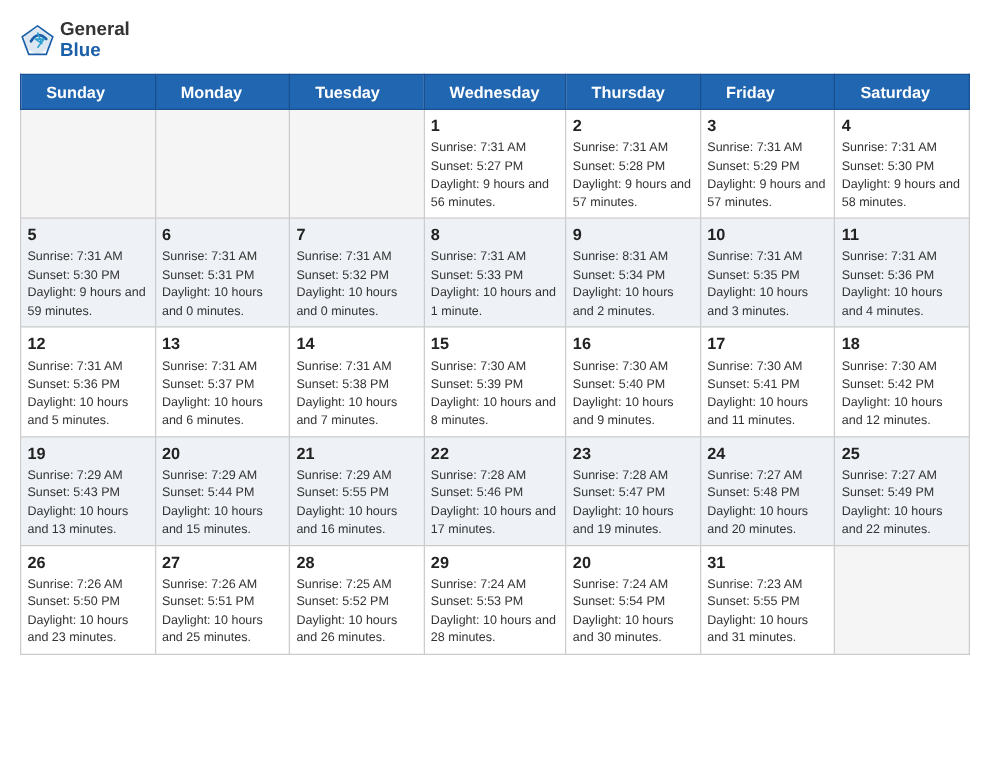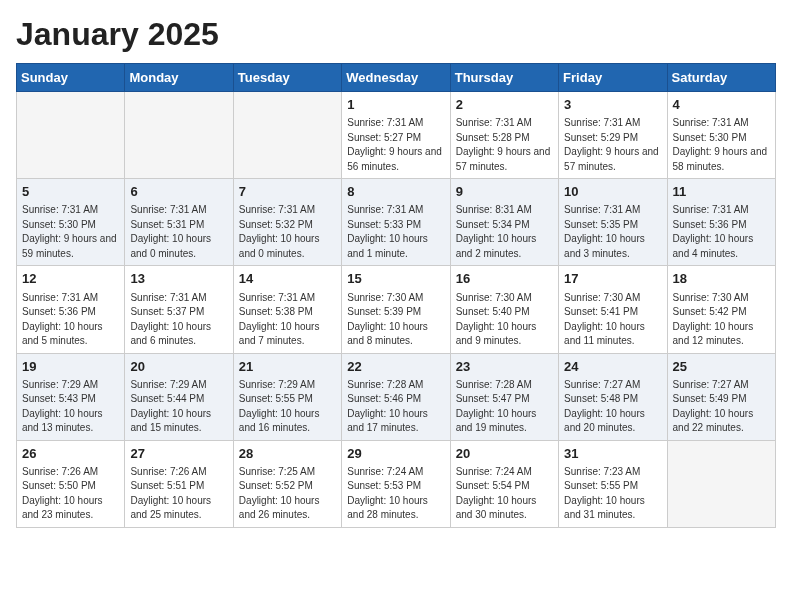--- a/index.html
+++ b/index.html
@@ -55,21 +55,21 @@
     .calendar {
       width: 100%;
       border-collapse: collapse;
       border: 1px solid #ccc;
     }
     .calendar th {
       background-color: #2166b0;
       color: #fff;
       font-size: 13px;
       font-weight: bold;
-      padding: 6px 4px;
+      padding: 6px 20px;
       text-align: left;
       border: 1px solid #1a5090;
     }
     .calendar td {
       vertical-align: top;
       border: 1px solid #ccc;
       padding: 4px 5px;
       width: 107px;
       min-height: 80px;
       background: #fff;
@@ -93,22 +93,33 @@
       line-height: 1.45;
     }
     .row-shaded td {
       background: #eef2f7;
     }
   </style>
 </head>
 <body>
 
 <div class="header-area">
+  <div class="logo">
+    <svg class="logo-icon" viewBox="0 0 32 32" xmlns="http://www.w3.org/2000/svg">
+      <polygon points="16,4 28,10 28,22 16,28 4,22 4,10" fill="#1a5fa8" opacity="0.15"></polygon>
+      <polygon points="16,2 30,12 24,28 8,28 2,12" fill="none" stroke="#1a5fa8" stroke-width="1.5"></polygon>
+      <path d="M10,16 Q16,6 24,14" fill="none" stroke="#1a5fa8" stroke-width="2.5" stroke-linecap="round"></path>
+      <path d="M16,8 L20,18 L14,14 L22,14 L16,22" fill="none" stroke="#2ca0d0" stroke-width="1.5" stroke-linejoin="round"></path>
+    </svg>
+    <div class="logo-text">
+      <span class="logo-general">General</span>
+      <span class="logo-blue">Blue</span>
+    </div>
+  </div>
   <div class="title-area">
-    <div class="calendar-title">January 2025</div>
   </div>
 </div>
 
 <table class="calendar">
   <thead>
     <tr>
     <th>Sunday</th>
         <th>Monday</th>
         <th>Tuesday</th>
         <th>Wednesday</th>

